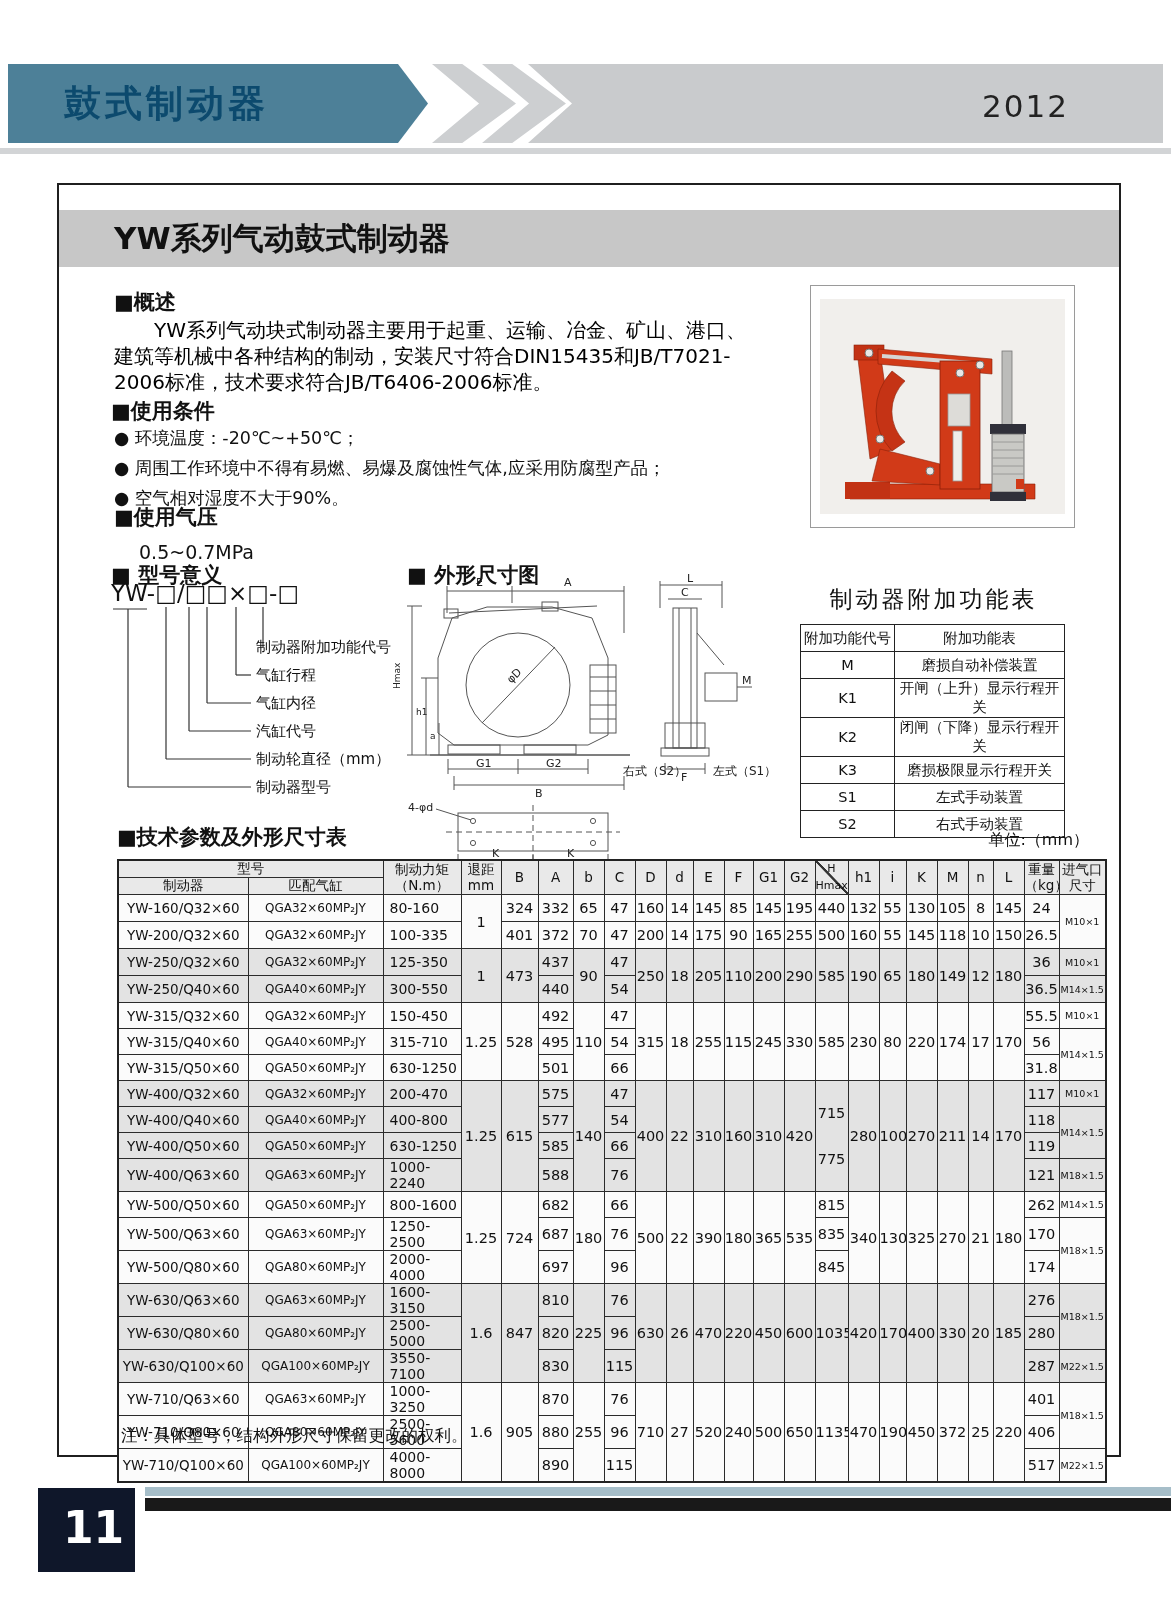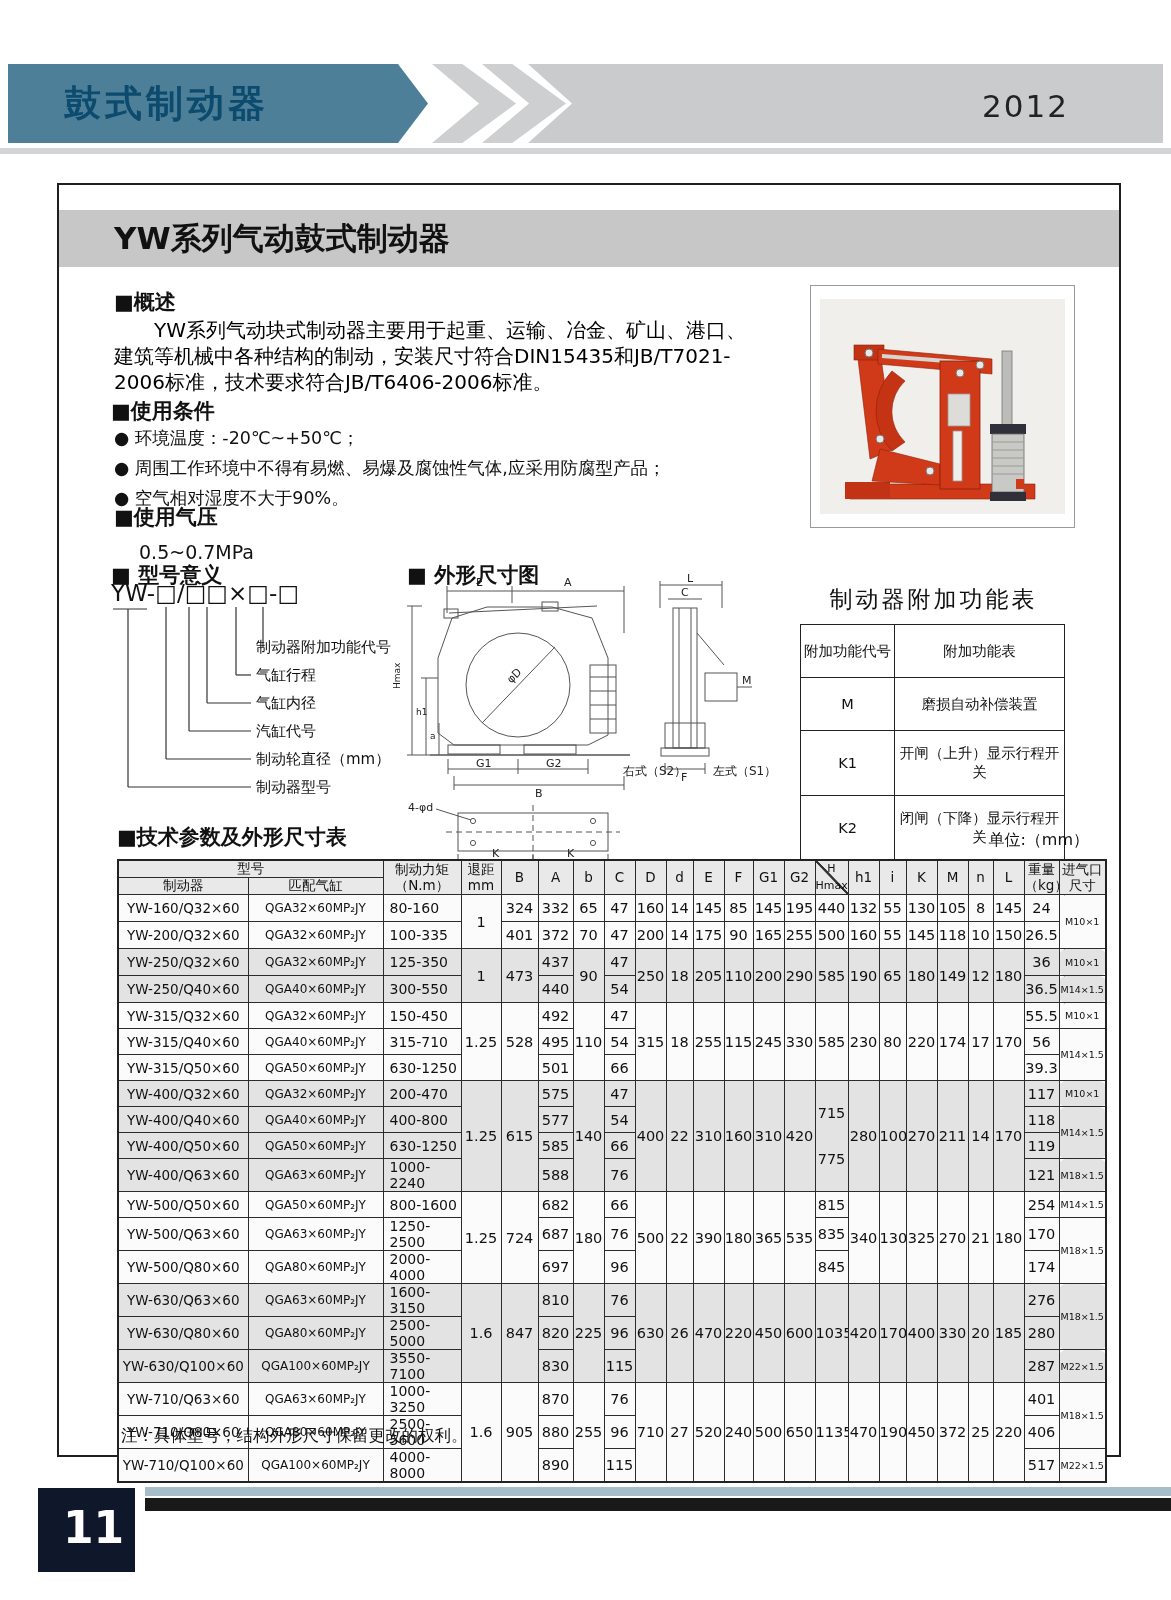--- a/index.html
+++ b/index.html
@@ -29,36 +29,36 @@
   .mpa{font-size:19px;color:#111;}
 
   
   .photo{left:751px;top:100px;width:265px;height:243px;border:1px solid #9a9a9a;background:#fff;box-sizing:border-box;padding:9px;}
   .photo svg{width:100%;height:100%;display:block;}
 
   
   .fn-title{left:741px;top:399px;width:267px;text-align:center;font-size:23px;font-weight:normal;color:#111;letter-spacing:3px;}
   .fn-table{left:741px;top:439px;}
   .fn-table table{border-collapse:collapse;table-layout:fixed;}
-  .fn-table th,.fn-table td{border:1.6px solid #222;font-size:14.5px;text-align:center;height:26px;padding:13px 2px;font-weight:normal;color:#111;background:#fff;}
+  .fn-table th,.fn-table td{border:1.6px solid #222;font-size:14.5px;text-align:center;height:26px;padding:0 2px;font-weight:normal;color:#111;background:#fff;}
   .fn-c1{width:94px;} .fn-c2{width:170px;}
 
   
   .spec-head{left:58px;top:638px;font-size:21px;font-weight:bold;color:#111;}
   .unit{right:30px;top:645px;font-size:16px;color:#111;}
   .spec{left:58px;top:674px;}
   .spec table{border-collapse:collapse;table-layout:fixed;width:988px;border:2px solid #222;}
   .spec th,.spec td{border:1px solid #2b2b2b;text-align:center;vertical-align:middle;
        font-size:14.5px;color:#111;padding:0;overflow:hidden;}
   .spec thead th{background:#e9e9e9;font-weight:normal;font-size:13.5px;white-space:pre-line;line-height:1.15;}
   .spec tr.w td{background:#fbfbfb;} .spec tr.g td{background:#e3e3e3;}
   .spec tr.hA{height:27px;} .spec tr.hB{height:26px;} .spec tr.hC{height:19px;}
   .spec td.model{font-size:13.5px;} .spec td.cyl{font-size:12px;}
   .spec td.tq{text-align:left;padding-left:6px;font-size:14px;}
-  .spec td.port{font-size:9.5px;border-radius:7px;}
+  .spec td.port{font-size:9.5px;}
   .spec th.hdiag{font-size:11px;line-height:1.5;
      background-image:linear-gradient(to top right,transparent 47%,#333 48%,#333 52%,transparent 53%);
      background-repeat:no-repeat;background-size:100% 100%;background-color:#e9e9e9;}
   .spec td.hsplit{white-space:pre-line;line-height:3.2;
      background-image:linear-gradient(#444,#444);background-size:26px 1.5px;
      background-position:center;background-repeat:no-repeat;margin-top:20px;}
   .note{left:62px;top:1240px;font-size:16.5px;color:#111;}
 
   
   .mdl-svg{left:44px;top:390px;}
@@ -480,21 +480,21 @@
             <td>54</td>
             <td>56</td>
             <td rowspan="2" class="port">M14×1.5</td>
           </tr>
           <tr class="hB w">
             <td class="model">YW-315/Q50×60</td>
             <td class="cyl">QGA50×60MP₂JY</td>
             <td class="tq">630-1250</td>
             <td>501</td>
             <td>66</td>
-            <td>39.3</td>
+            <td>31.8</td>
           </tr>
           <tr class="hB g">
             <td class="model">YW-400/Q32×60</td>
             <td class="cyl">QGA32×60MP₂JY</td>
             <td class="tq">200-470</td>
             <td rowspan="4">1.25</td>
             <td rowspan="4">615</td>
             <td>575</td>
             <td rowspan="4">140</td>
             <td>47</td>
@@ -556,21 +556,21 @@
             <td rowspan="3">180</td>
             <td rowspan="3">365</td>
             <td rowspan="3">535</td>
             <td>815</td>
             <td rowspan="3">340</td>
             <td rowspan="3">130</td>
             <td rowspan="3">325</td>
             <td rowspan="3">270</td>
             <td rowspan="3">21</td>
             <td rowspan="3">180</td>
-            <td>254</td>
+            <td>262</td>
             <td class="port">M14×1.5</td>
           </tr>
           <tr class="hB w">
             <td class="model">YW-500/Q63×60</td>
             <td class="cyl">QGA63×60MP₂JY</td>
             <td class="tq">1250-2500</td>
             <td>687</td>
             <td>76</td>
             <td>835</td>
             <td>170</td>

